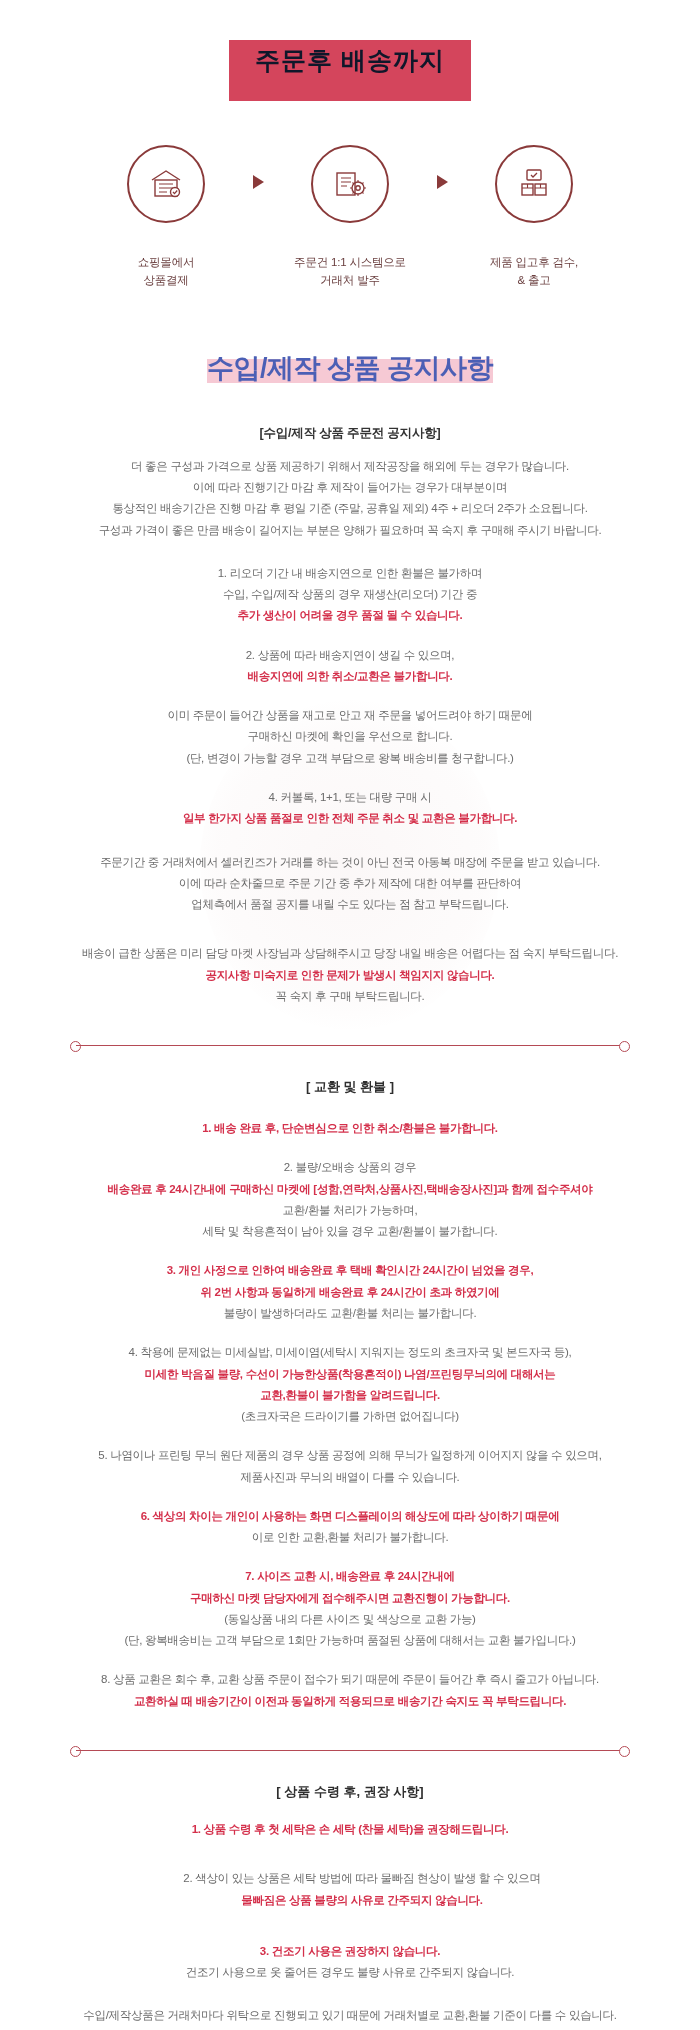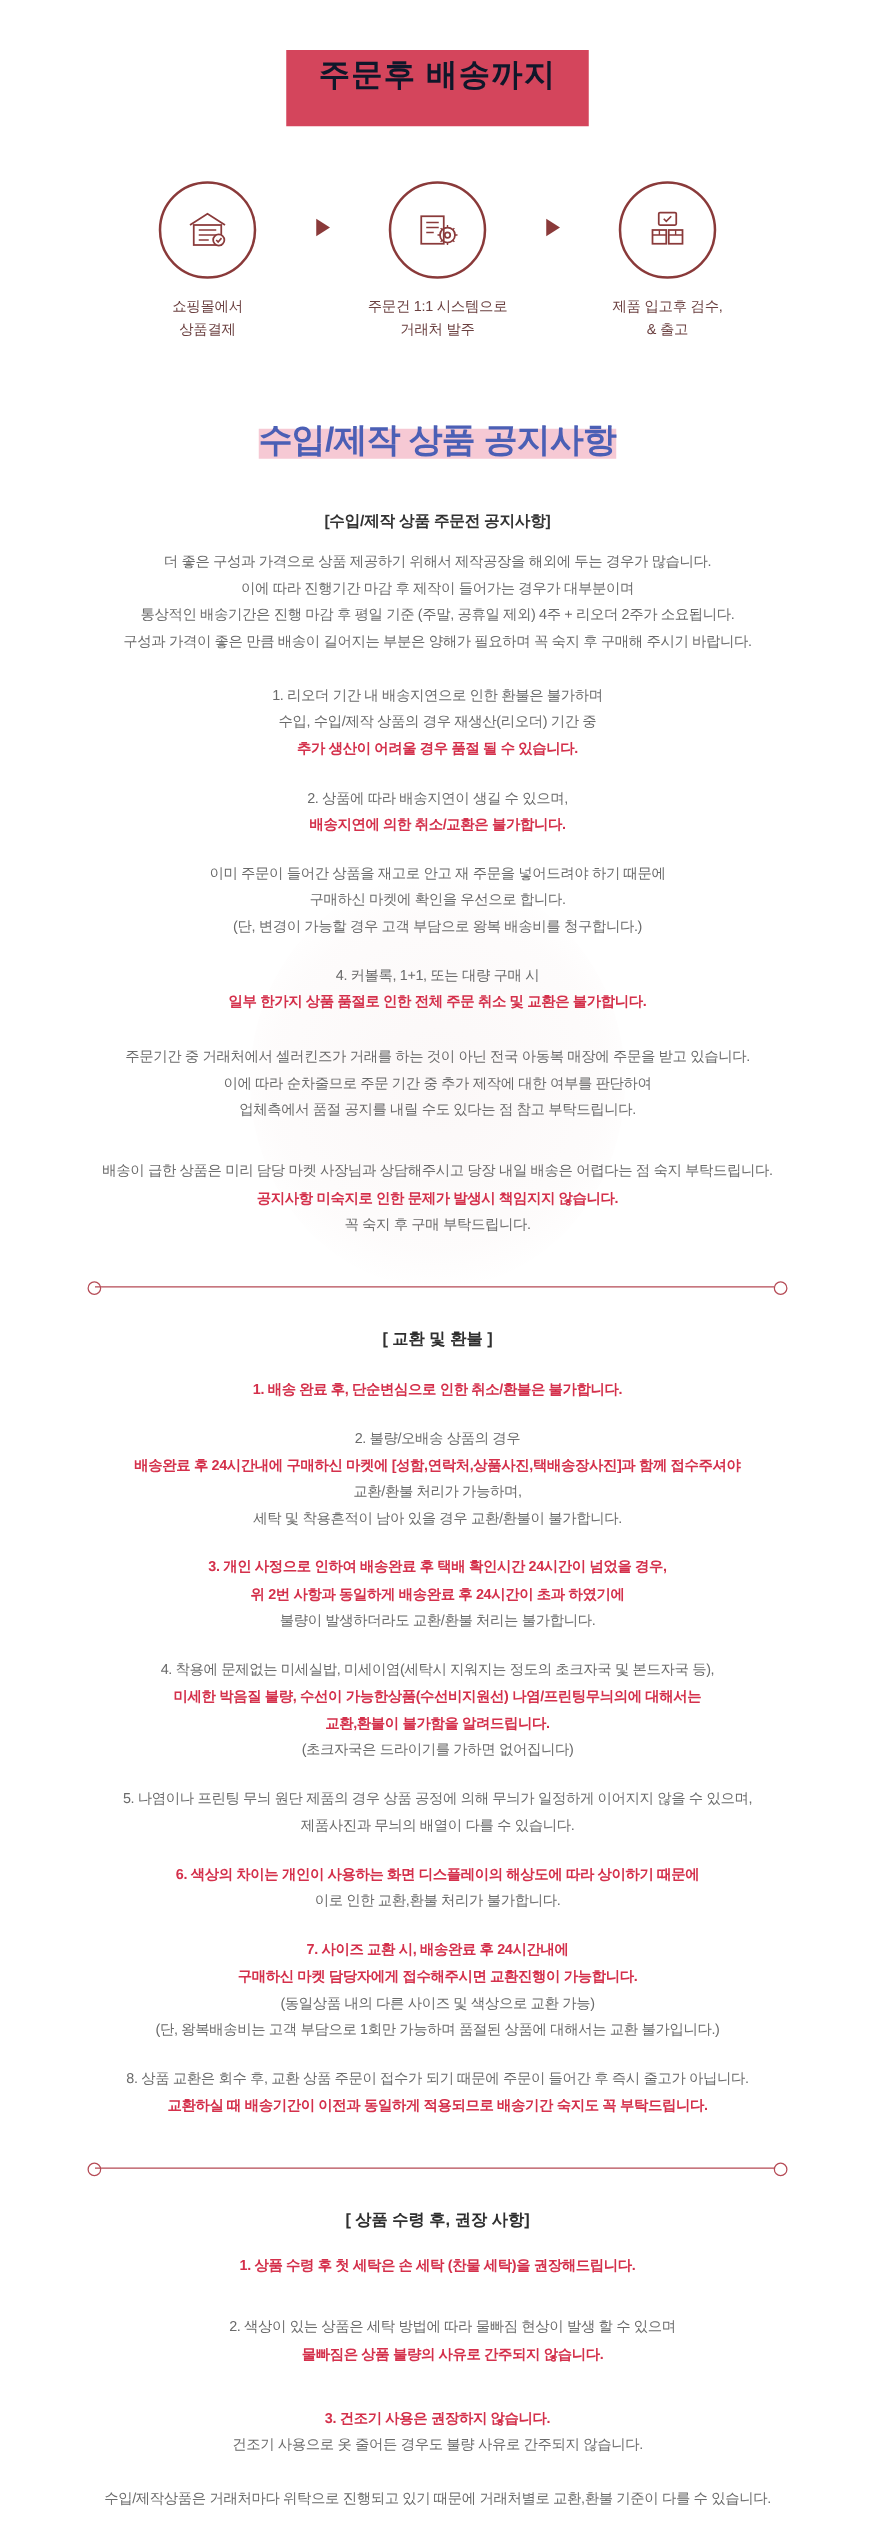--- a/index.html
+++ b/index.html
@@ -57,21 +57,21 @@
   .circle{
     width:74px;height:74px;
     margin:0 auto;
     border:2px solid #8a3a3a;
     border-radius:50%;
     display:flex;align-items:center;justify-content:center;
     background:#fff;
   }
   .circle svg{display:block;}
   .step-label{
-    margin-top:14px;
+    margin-top:30px;
     font-size:11.5px;
     color:#6b4040;
     line-height:1.65;
     letter-spacing:-.2px;
   }
   .arrow{
     width:34px;
     display:flex;
     align-items:center;
     justify-content:center;
@@ -292,21 +292,21 @@
             <p>교환/환불 처리가 가능하며,</p>
             <p>세탁 및 착용흔적이 남아 있을 경우 교환/환불이 불가합니다.</p>
           </div>
           <div style="margin-top: 18px;">
             <p class="red">3. 개인 사정으로 인하여 배송완료 후 택배 확인시간 24시간이 넘었을 경우,</p>
             <p class="red">위 2번 사항과 동일하게 배송완료 후 24시간이 초과 하였기에</p>
             <p>불량이 발생하더라도 교환/환불 처리는 불가합니다.</p>
           </div>
           <div style="margin-top: 18px;">
             <p>4. 착용에 문제없는 미세실밥, 미세이염(세탁시 지워지는 정도의 초크자국 및 본드자국 등),</p>
-            <p class="red">미세한 박음질 불량, 수선이 가능한상품(수선비지원선) 나염/프린팅무늬의에 대해서는</p>
+            <p class="red">미세한 박음질 불량, 수선이 가능한상품(착용흔적이) 나염/프린팅무늬의에 대해서는</p>
             <p class="red">교환,환불이 불가함을 알려드립니다.</p>
             <p>(초크자국은 드라이기를 가하면 없어집니다)</p>
           </div>
           <div style="margin-top: 18px;">
             <p>5. 나염이나 프린팅 무늬 원단 제품의 경우 상품 공정에 의해 무늬가 일정하게 이어지지 않을 수 있으며,</p>
             <p>제품사진과 무늬의 배열이 다를 수 있습니다.</p>
           </div>
           <div style="margin-top: 18px;">
             <p class="red">6. 색상의 차이는 개인이 사용하는 화면 디스플레이의 해상도에 따라 상이하기 때문에</p>
             <p>이로 인한 교환,환불 처리가 불가합니다.</p>

